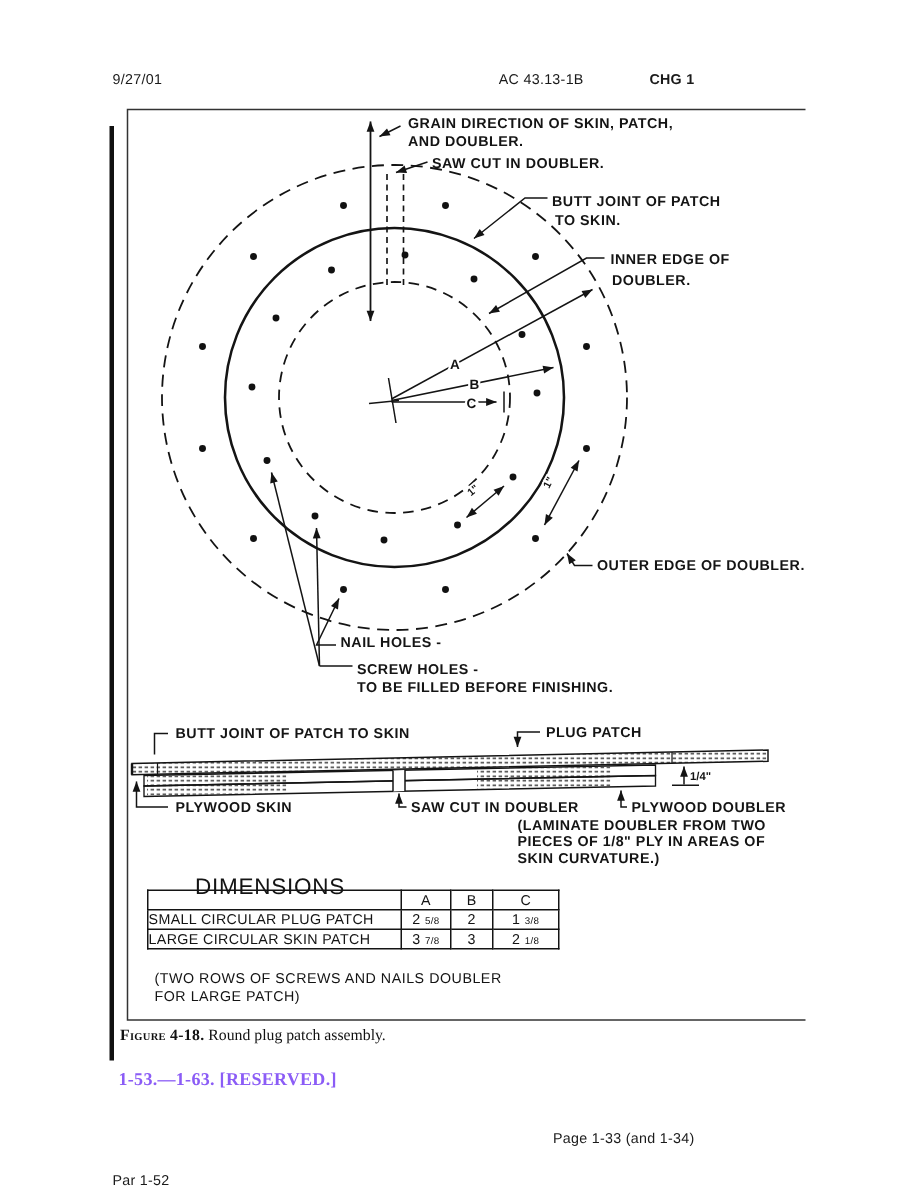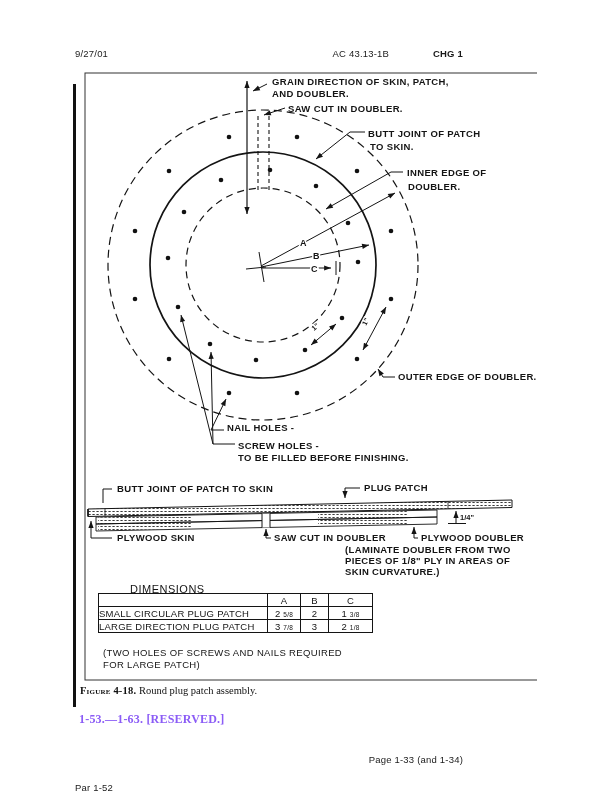--- a/index.html
+++ b/index.html
@@ -8,21 +8,21 @@
   .abs{position:absolute;white-space:nowrap;}
   .hdr{font-size:9.5px;letter-spacing:.2px;color:#1a1a1a;}
   .b{font-weight:bold;margin-left:41px;}
   svg{position:absolute;left:0;top:0;}
   svg text{font-family:"Liberation Sans",sans-serif;font-weight:bold;
            font-size:9.5px;letter-spacing:.35px;fill:#141414;}
   svg text.abc{font-size:9px;paint-order:stroke;stroke:#fff;stroke-width:3px;}
   svg text.sp{font-size:7px;letter-spacing:0;paint-order:stroke;stroke:#fff;stroke-width:2.5px;}
   svg text.tiny{font-size:7.5px;letter-spacing:0;}
   .note{font-size:9.5px;letter-spacing:.35px;color:#141414;}
-  .dims-title{font-size:11px;letter-spacing:.5px;color:#141414;}
+  .dims-title{font-size:15px;letter-spacing:.5px;color:#141414;}
   table.dims{border-collapse:collapse;table-layout:fixed;}
   table.dims td,table.dims th{border:1.2px solid #141414;padding:0;margin:0;
       font-size:9.5px;font-weight:normal;letter-spacing:.25px;color:#141414;
       overflow:hidden;white-space:nowrap;}
   table.dims th{height:12px;}
   table.dims td{height:12px;margin-top:32px;}
   td.lbl{padding-left:5px;}
   td.val,th.val{text-align:center;}
   span.fr{font-size:6.5px;}
   .caption{font-family:"Liberation Serif",serif;font-size:10.5px;color:#111;}
@@ -189,29 +189,29 @@
       <th class="val">B</th>
       <th class="val">C</th>
     </tr>
     <tr>
       <td class="lbl">SMALL CIRCULAR PLUG PATCH</td>
       <td class="val"><span>2</span> <span class="fr">5/8</span></td>
       <td class="val">2</td>
       <td class="val"><span>1</span> <span class="fr">3/8</span></td>
     </tr>
     <tr>
-      <td class="lbl">LARGE DIRECTION PLUG PATCH</td>
+      <td class="lbl">LARGE CIRCULAR SKIN PATCH</td>
       <td class="val"><span>3</span> <span class="fr">7/8</span></td>
       <td class="val">3</td>
       <td class="val"><span>2</span> <span class="fr">1/8</span></td>
     </tr>
   </tbody>
     </table>
 
-  <div class="abs note" style="left:103px;top:647px">(TWO HOLES OF SCREWS AND NAILS REQUIRED</div>
+  <div class="abs note" style="left:103px;top:647px">(TWO ROWS OF SCREWS AND NAILS DOUBLER</div>
   <div class="abs note" style="left:103px;top:659px">FOR LARGE PATCH)</div>
 
   <div class="abs caption" style="left:80px;top:685px"><span class="figlab">Figure 4-18.</span>&nbsp;<span>Round plug patch assembly.</span></div>
 
   <div class="abs reserved" style="left:79px;top:712px">1-53.—1-63. [RESERVED.]</div>
 
   <div class="abs hdr" style="left:75px;top:782px">Par 1-52</div>
   <div class="abs hdr" style="right:74px;top:754px">Page 1-33 (and 1-34)</div>
 
 </div>

